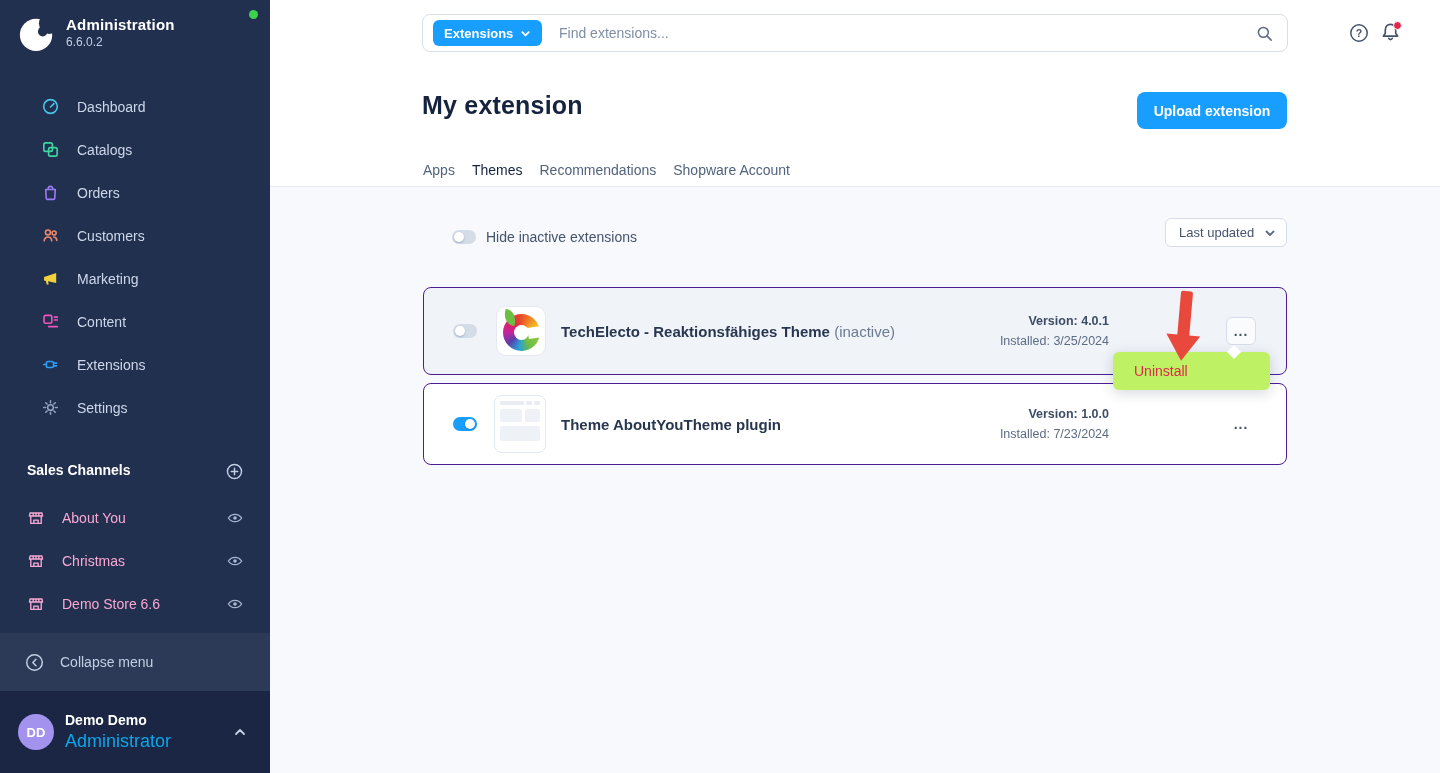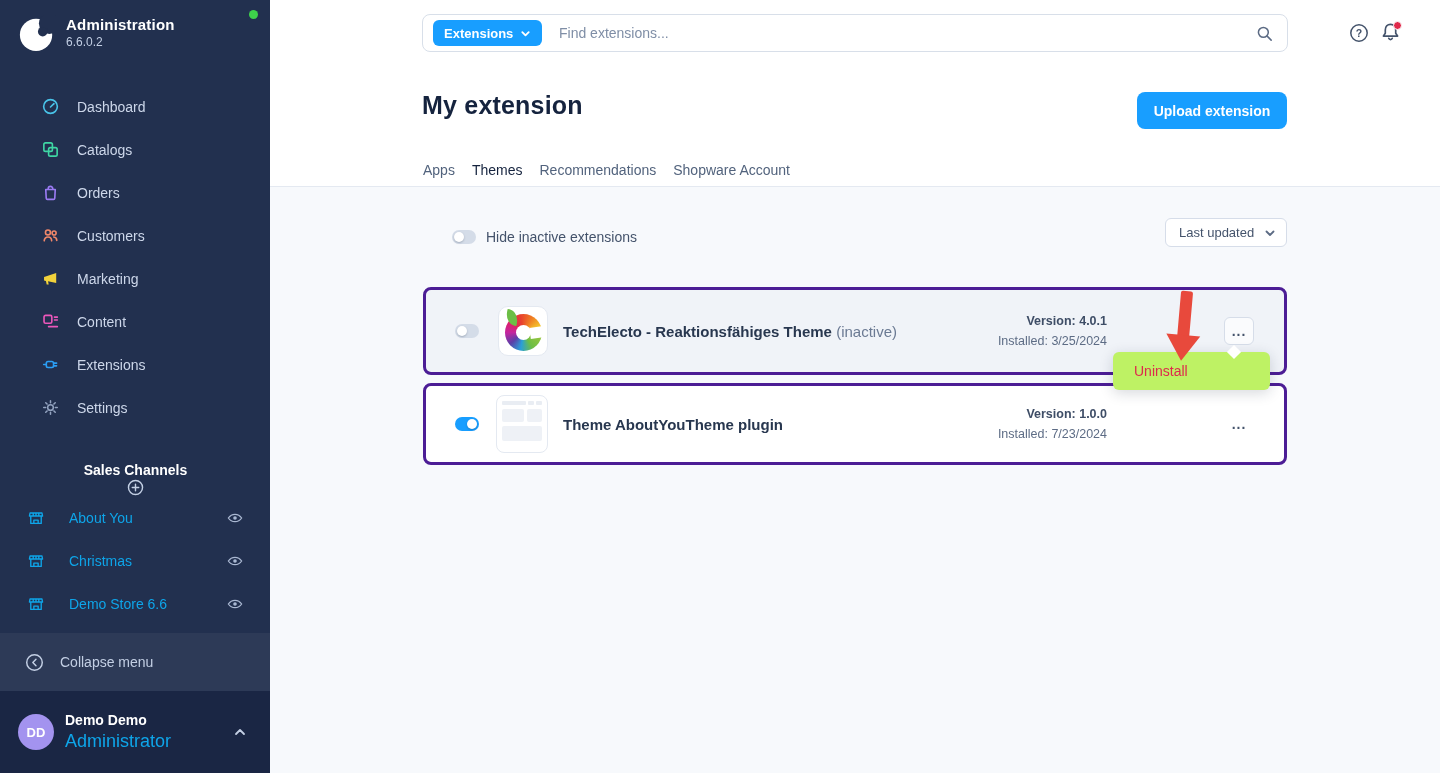--- a/index.html
+++ b/index.html
@@ -18,26 +18,26 @@
 
   .side-nav { position:absolute; top:85px; left:0; right:0; }
   .nav-item { height:43px; display:flex; align-items:center; padding-left:41px; gap:17px; font-size:14px; color:#cdd7ea; cursor:pointer; }
   .nav-item .ic { width:19px; height:19px; flex:0 0 19px; display:flex; }
   .ic svg { width:100%; height:100%; }
 
   .c-dash { color:#49c3e8; } .c-cat { color:#3fd6a4; } .c-ord { color:#9b7bf4; }
   .c-cus { color:#f0876a; } .c-con { color:#ec57bb; } .c-mar { color:#f2d23b; }
   .c-ext { color:#2b9ef5; } .c-set { color:#93a3c0; }
 
-  .side-sales-header { position:absolute; top:462px; left:0; right:0; height:32px; display:flex; align-items:center; padding:0 26px 0 27px;flex-direction:column; }
+  .side-sales-header { position:absolute; top:462px; left:0; right:0; height:32px; display:flex; padding:0 26px 0 27px; }
   .sales-title { color:#fff; font-weight:700; font-size:14px; flex:1; }
   .icon-btn-side { width:19px; height:19px; color:#c3cfe4; cursor:pointer; display:flex; }
 
   .side-channels { position:absolute; top:496px; left:0; right:0; }
-  .chan-item { height:43px; display:flex; align-items:center; padding:0 26px 0 27px; gap:24px; font-size:14px; color:#0ea5e9; cursor:pointer; }
+  .chan-item { height:43px; display:flex; align-items:center; padding:0 26px 0 27px; gap:17px; font-size:14px; color:#f9a8d4; cursor:pointer; }
   .chan-item .ic { width:18px; height:18px; flex:0 0 18px; }
   .chan-label { flex:1; }
   .eye { width:18px; height:18px; color:#aab8d2; display:flex; cursor:pointer; }
 
   .side-collapse { position:absolute; top:633px; left:0; right:0; height:58px; background:rgba(255,255,255,.05); display:flex; align-items:center; padding-left:24px; gap:15px; font-size:14px; color:#c3cfe4; cursor:pointer; }
   .side-collapse .ic { width:21px; height:21px; }
 
   .side-user { position:absolute; bottom:0; left:0; right:0; height:82px; background:#1a2644; display:flex; align-items:center; padding:0 22px 0 18px; cursor:pointer; }
   .avatar { width:36px; height:36px; border-radius:50%; background:#a393ef; color:#fff; font-size:13px; font-weight:700; display:flex; align-items:center; justify-content:center; }
   .user-meta { margin-left:11px; flex:1; }
@@ -73,21 +73,21 @@
   .toggle .knob { position:absolute; left:2px; top:2px; width:10px; height:10px; border-radius:50%; background:#fff; box-shadow:0 1px 2px rgba(20,35,60,.25); }
   .toggle.on { background:#189eff; }
   .toggle.on .knob { left:auto; right:2px; }
 
   .filter-toggle { position:absolute; left:452px; top:230px; }
   .filter-label { position:absolute; left:486px; top:229px; font-size:14px; color:#44536b; }
 
   .sort-select { position:absolute; left:1165px; top:218px; width:122px; height:29px; background:#fff; border:1px solid #d6dde9; border-radius:6px; display:flex; align-items:center; padding:0 10px 0 13px; font-size:13px; color:#44536b; cursor:pointer; }
   .sort-select .chev { width:12px; height:12px; margin-left:auto; color:#5c6b84; display:flex; }
 
-  .card { position:absolute; left:423px; width:864px; border:3px solid #4c1d95; border-radius:8px; }
+  .card { position:absolute; left:423px; width:864px; border:1px solid #4c1d95; border-radius:8px; }
   .card.inactive { top:287px; height:88px; background:#f0f3f8; }
   .card.active-row { top:383px; height:82px; background:#fff; }
 
   .row-toggle { position:absolute; left:29px; top:50%; margin-top:-7px; }
   .ext-logo-box { position:absolute; left:72px; top:50%; margin-top:-25px; width:50px; height:50px; background:#fff; border:1px solid #e4e9f1; border-radius:10px; overflow:hidden; }
   .te-ring { position:absolute; left:6px; top:7px; width:37px; height:37px; border-radius:50%;
     background:conic-gradient(from 150deg, #6cbe45, #2a9fd8, #5b3fa8, #c4259e, #e01f63, #e8412c, #ef7d23, #f4c62a, #8fc43f, #6cbe45); }
   .te-hole { position:absolute; left:17px; top:18px; width:15px; height:15px; border-radius:50%; background:#fff; }
   .te-gap { position:absolute; left:31px; top:20px; width:14px; height:11px; background:#fff; transform:rotate(-8deg); }
   .te-leaf { position:absolute; left:7px; top:3px; width:12px; height:15px; background:#6cbe45; border-radius:0 85% 0 85%; transform:rotate(12deg); }

